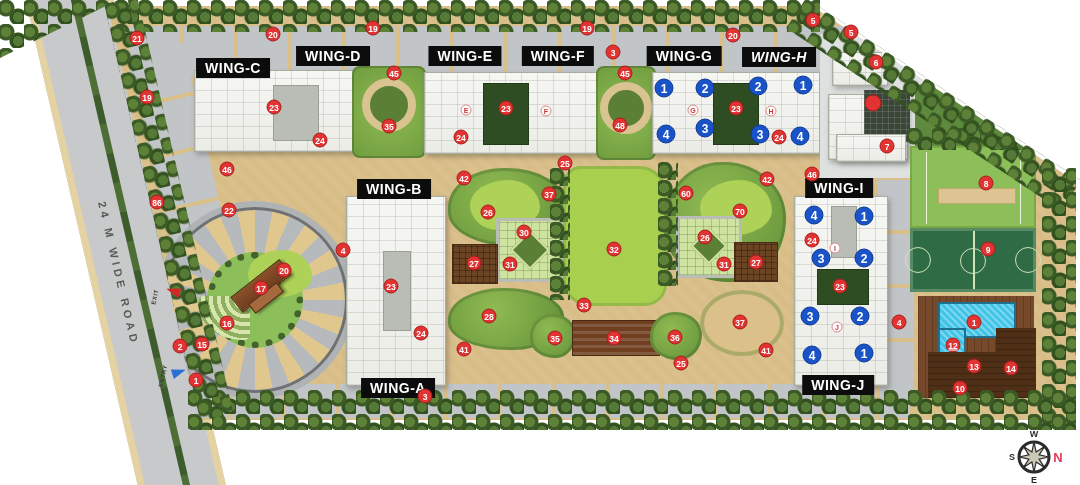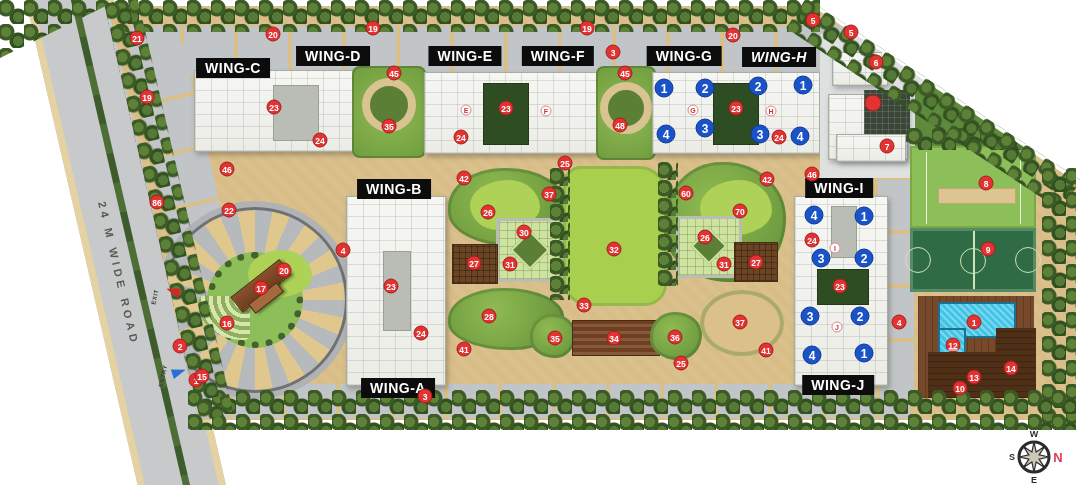--- a/index.html
+++ b/index.html
@@ -269,23 +269,23 @@
       <div class="m-red" style="left: 899px; top: 322px;">4</div>
       <div class="m-red" style="left: 813px; top: 20px;">5</div>
       <div class="m-red" style="left: 851px; top: 32px;">5</div>
       <div class="m-red" style="left: 876px; top: 62px;">6</div>
       <div class="m-red" style="left: 887px; top: 146px;">7</div>
       <div class="m-red" style="left: 986px; top: 183px;">8</div>
       <div class="m-red" style="left: 988px; top: 249px;">9</div>
       <div class="m-red" style="left: 960px; top: 388px;">10</div>
       <div class="m-red" style="left: 974px; top: 322px;">1</div>
       <div class="m-red" style="left: 953px; top: 345px; text-decoration: underline;">12</div>
-      <div class="m-red" style="left: 974px; top: 377px;">13</div>
+      <div class="m-red" style="left: 974px; top: 366px;">13</div>
       <div class="m-red" style="left: 1011px; top: 368px;">14</div>
-      <div class="m-red" style="left: 202px; top: 344px; margin-top: 32px;">15</div>
+      <div class="m-red" style="left: 202px; top: 344px;">15</div>
       <div class="m-red" style="left: 227px; top: 323px;">16</div>
       <div class="m-red" style="left: 261px; top: 288px;">17</div>
       <div class="m-red" style="left: 284px; top: 270px;">20</div>
       <div class="m-red" style="left: 147px; top: 97px;">19</div>
       <div class="m-red" style="left: 373px; top: 28px;">19</div>
       <div class="m-red" style="left: 587px; top: 28px;">19</div>
       <div class="m-red" style="left: 273px; top: 34px;">20</div>
       <div class="m-red" style="left: 733px; top: 35px;">20</div>
       <div class="m-red" style="left: 137px; top: 38px;">21</div>
       <div class="m-red" style="left: 229px; top: 210px;">22</div>

